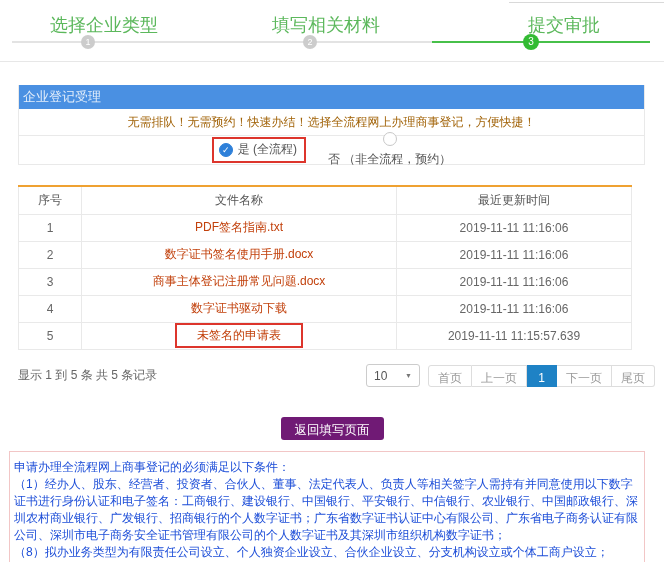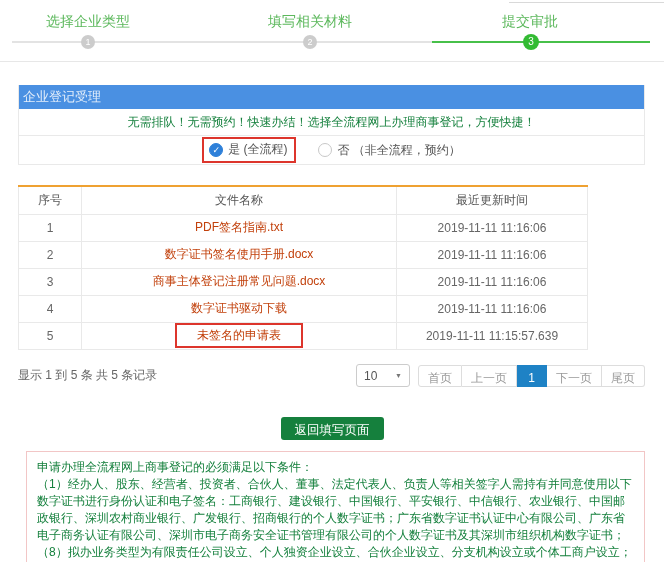--- a/index.html
+++ b/index.html
@@ -2,80 +2,80 @@
 <html><head>
 <meta charset="utf-8">
 <style>
   * { margin:0; padding:0; box-sizing:border-box; }
   html,body { width:664px; height:562px; background:#fff; overflow:hidden;
               font-family:"Liberation Sans", sans-serif; }
 
   
   .steps { position:relative; height:62px; border-bottom:1px solid #e7e7e7; }
   .notch { position:absolute; top:2px; right:0; width:155px; height:1px; background:#d9d9d9; }
-  .step-label { position:absolute; top:13px; width:140px; text-align:center;
-                font-size:14px; color:#5cb85c; }
+  .step-label { position:absolute; top:13px; width:140px; text-align:right;
+                font-size:18px; color:#5cb85c; }
   .sl1{left:18px;} .sl2{left:240px;} .sl3{left:460px;}
   .track { position:absolute; top:41px; height:2px; background:#e3e3e3; left:12px; right:14px; }
   .track-green { position:absolute; top:41px; height:2px; background:#47c04a; left:432px; right:14px; }
   .circle { position:absolute; top:35px; width:14px; height:14px; border-radius:50%;
             background:#ccc; color:#fff; font-size:9px; line-height:14px; text-align:center; }
   .c1{left:81px;} .c2{left:303px;} .c3{left:523px; background:#33bb33; width:16px; height:16px; top:34px; line-height:16px; font-size:10px;}
 
   
   .panel { margin:23px 19px 0 18px; border:1px solid #e9e9e9; border-top:none; }
   .panel-header { height:24px; line-height:24px; background:#4a90e2; color:rgba(255,255,255,.85);
                   font-size:13px; padding-left:4px; }
-  .panel-promo { height:27px; line-height:27px; text-align:center; font-size:12px; color:#15803d;
+  .panel-promo { height:27px; line-height:27px; text-align:center; font-size:12px; color:#a16207;
                  border-bottom:1px solid #e9e9e9; }
   .panel-radios { height:28px; display:flex; align-items:center; justify-content:center; gap:22px;
                   font-size:12px; color:#555; }
   .hl-red { border:2px solid #dd352c; padding:2px 7px 3px 5px; display:inline-flex;
             align-items:center; gap:5px; }
-  .radio-opt { display:inline-flex; align-items:center; gap:5px; }
+  .radio-opt { display:inline-flex; align-items:center; gap:5px;flex-direction:column; }
   .radio { width:14px; height:14px; border-radius:50%; border:1px solid #c8c8c8; background:#fff;
            display:inline-flex; align-items:center; justify-content:center; }
   .radio.checked { background:#2e80d9; border-color:#2e80d9; color:#fff; font-size:9px; }
 
   
-  table.files { width:570px; margin:20px 19px 12px 18px; border-collapse:collapse;
+  table.files { width:614px; margin:20px 19px 12px 18px; border-collapse:collapse;
                 border-top:2px solid #efa131; font-size:12px; }
   table.files th { height:28px; font-weight:normal; color:#555; border:1px solid #e9e9e9;
                    border-top:none; background:#fff; }
   table.files td { height:27px; text-align:center; color:#666; border:1px solid #e9e9e9; }
   .col-no{width:63px;} .col-name{width:315px;}
   a.file-link { color:#c2410c; text-decoration:none; cursor:pointer; }
   .hl-red2 { border:2px solid #dd352c; padding:2px 20px; display:inline-block; }
 
   
-  .table-footer { margin:6px 19px 0 18px; display:flex; align-items:center;
+  .table-footer { margin:6px 9px 0 18px; display:flex; align-items:center;
                   justify-content:space-between; height:28px; }
   .summary { font-size:12px; color:#666; }
   .controls { display:flex; align-items:center; gap:8px; }
   .pagesize { width:54px; height:23px; border:1px solid #ccc; border-radius:3px;
               display:flex; align-items:center; justify-content:space-between;
               padding:0 7px; font-size:12px; color:#555; cursor:pointer; background:#fff; }
   .pagesize .caret { font-size:7px; color:#777; }
   .pager { display:flex; }
   .pager a { display:block; min-width:30px; padding:0 9px; height:22px; line-height:25px;
              border:1px solid #ddd; border-left:none; font-size:12px; color:#999;
              text-align:center; background:#fff; cursor:pointer; }
   .pager a:first-child { border-left:1px solid #ddd; border-radius:3px 0 0 3px; }
   .pager a:last-child { border-radius:0 3px 3px 0; }
   .pager a.active { background:#1e82c5; border-color:#1e82c5; color:#fff; }
 
   
   .btn-row { text-align:center; margin-top:27px; }
-  .btn-back { background:#15803d; color:#fff; border:none; border-radius:3px;
+  .btn-back { background:#701a75; color:#fff; border:none; border-radius:3px;
               font-size:12.5px; padding:5px 14px; height:23px; cursor:pointer;
               font-family:"Liberation Sans", sans-serif; }
 
   
-  .notice { margin:11px 19px 0 26px; border:1px solid #f2c6c6; padding:7px 10px;
-            color:#15803d; font-size:12px; line-height:17px; max-height:112px; overflow:hidden; }
+  .notice { margin:11px 19px 0 9px; border:1px solid #f2c6c6; padding:7px 4px;
+            color:#1d4ed8; font-size:12px; line-height:17px; max-height:112px; overflow:hidden; }
   .notice p { margin:0; }
 </style>
 </head>
 <body>
 
 <div class="steps">
   <div class="notch"></div>
   <div class="step-label sl1">选择企业类型</div>
   <div class="step-label sl3">提交审批</div>
   <div class="step-label sl2">填写相关材料</div>

